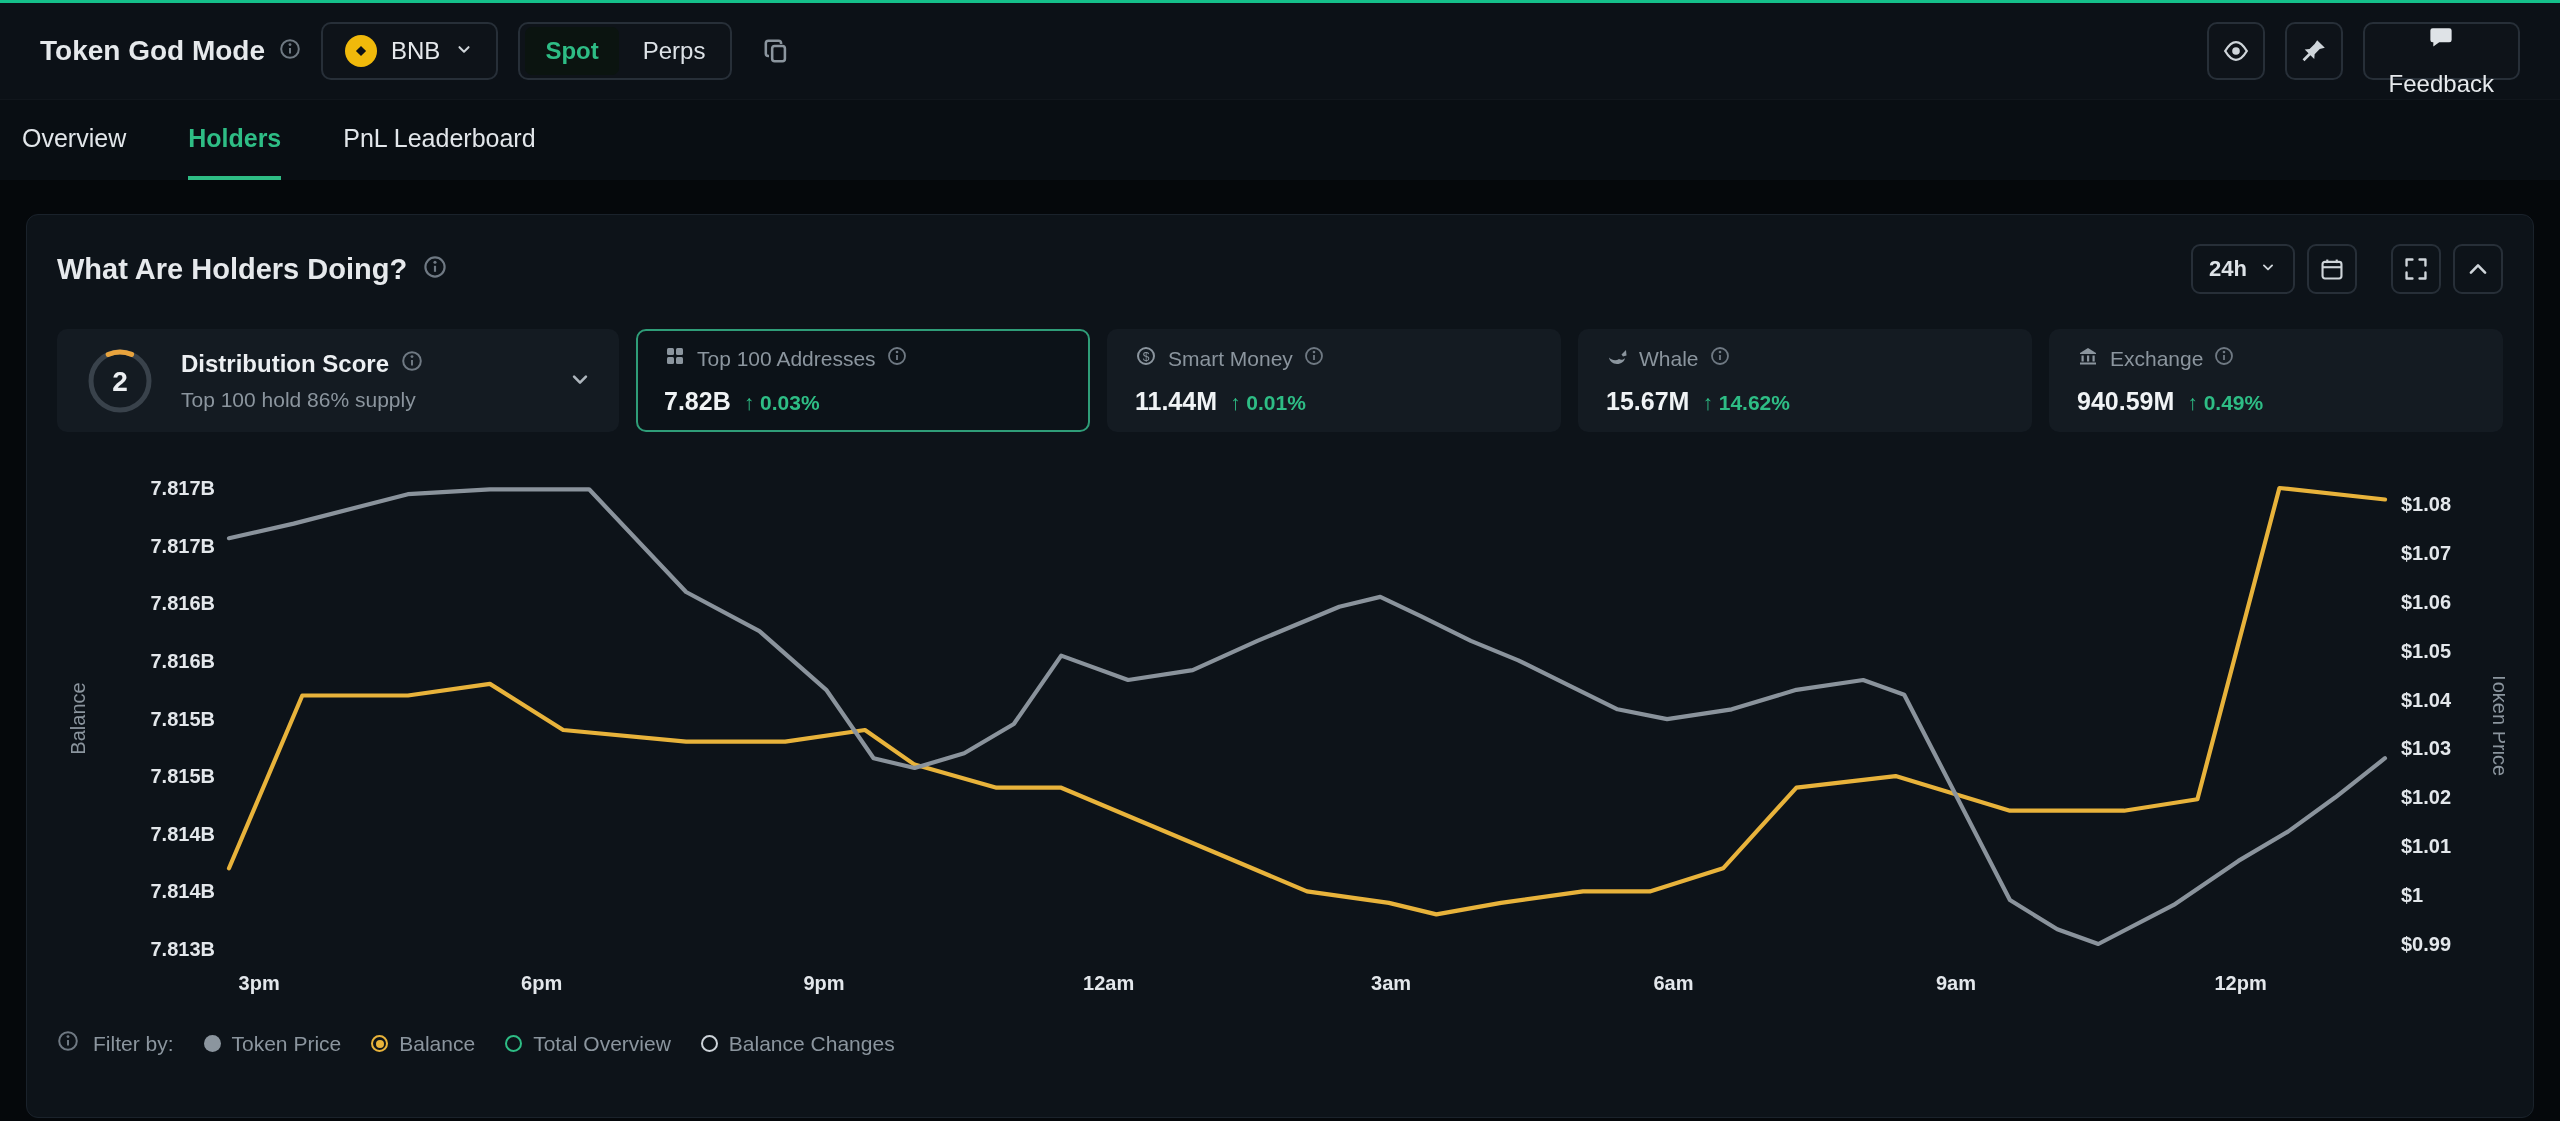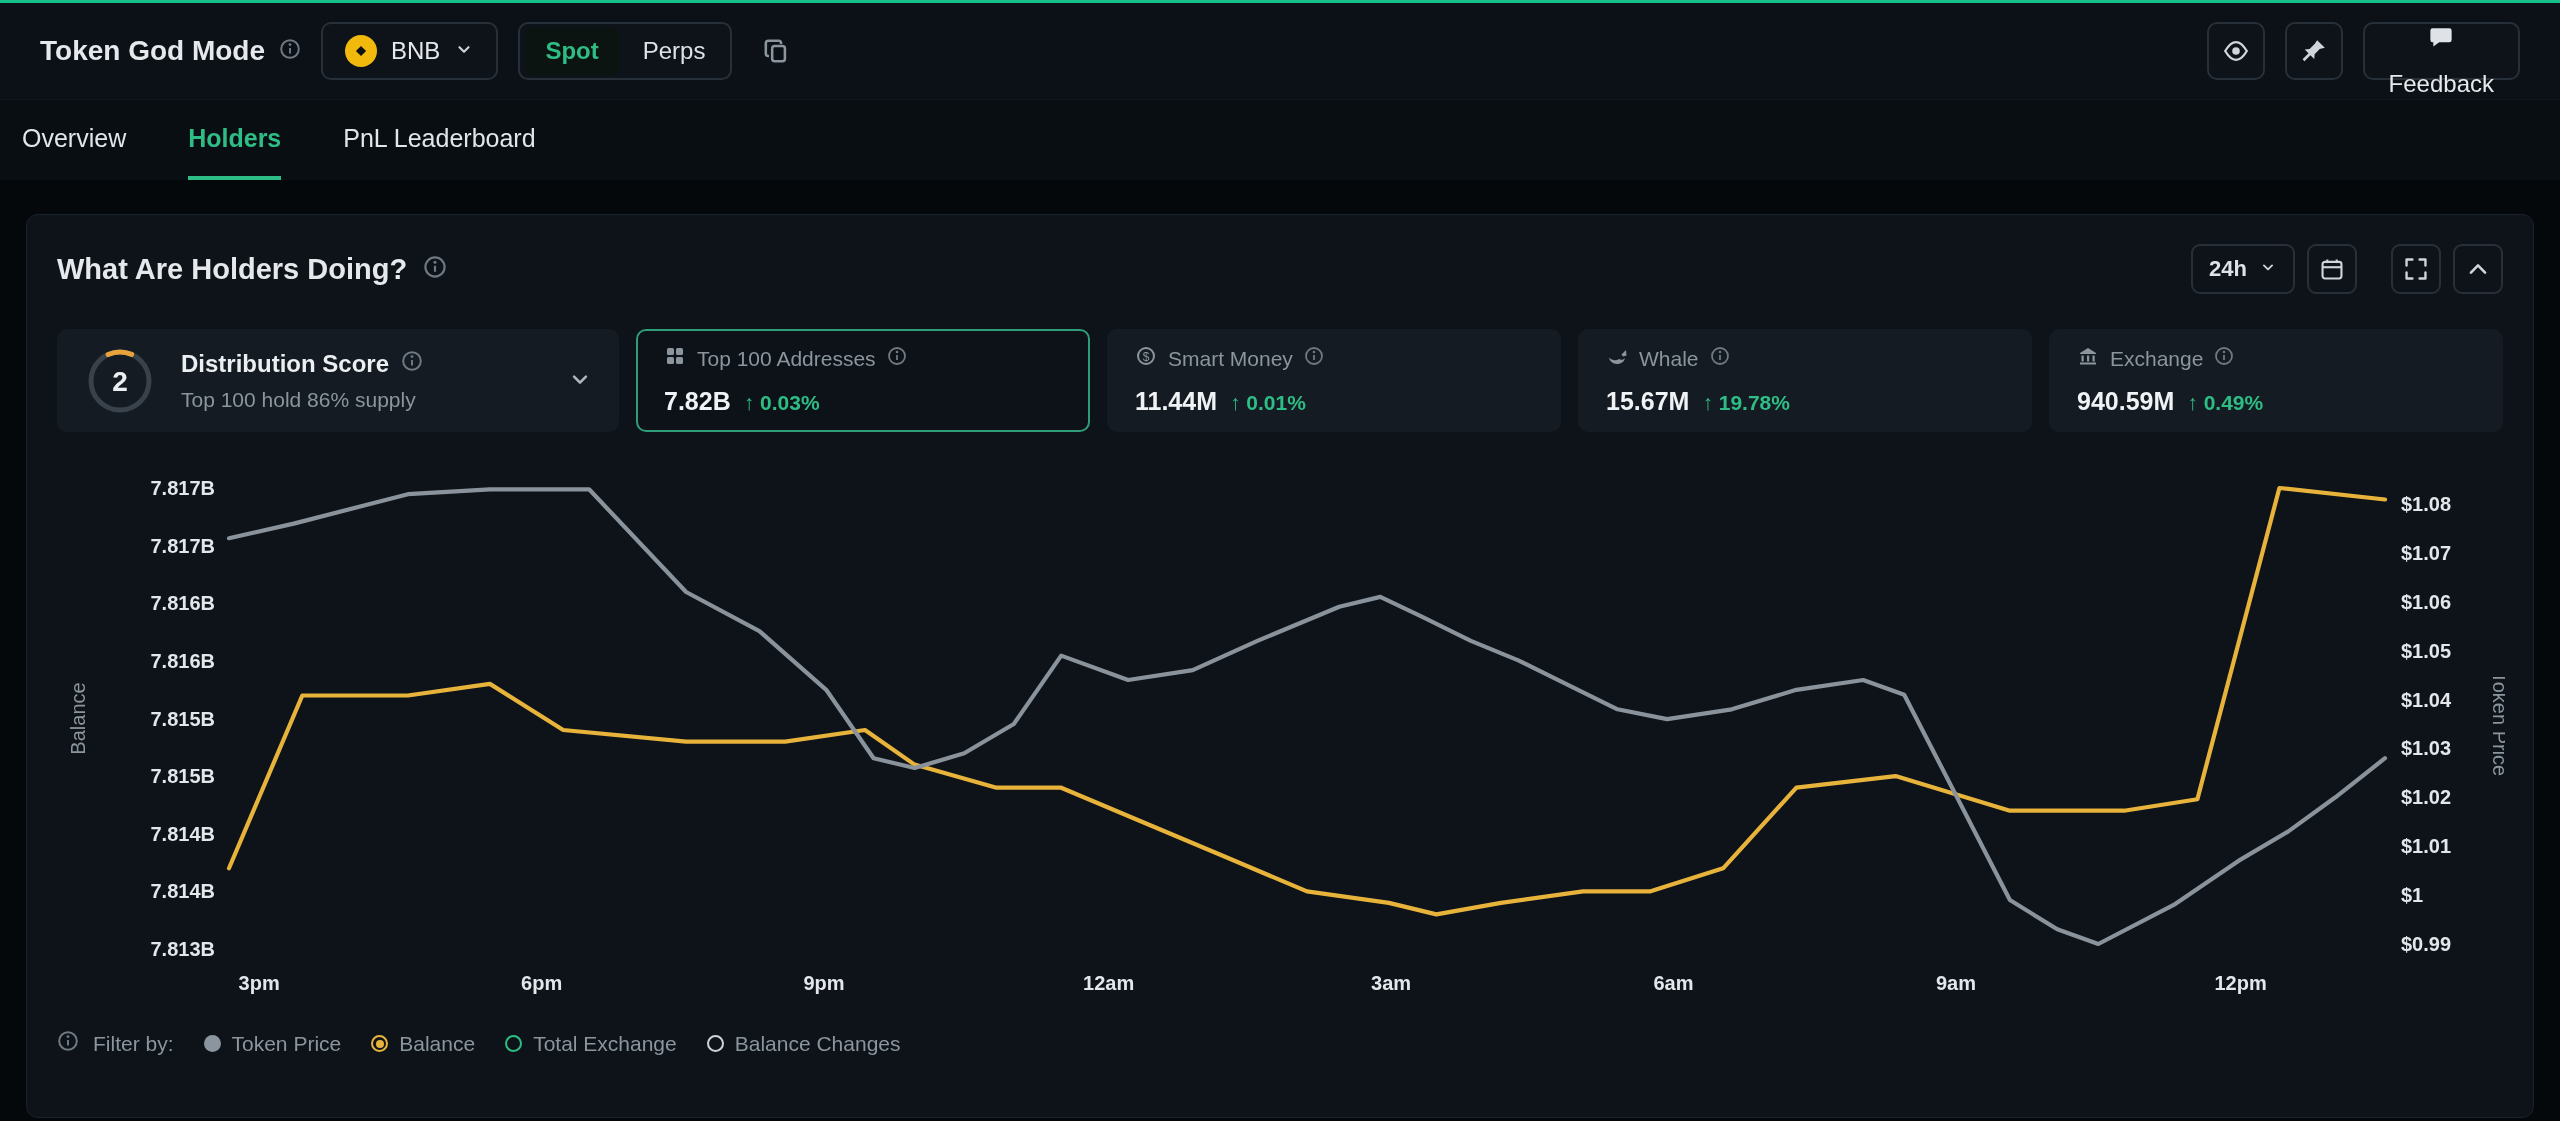--- a/index.html
+++ b/index.html
@@ -300,21 +300,21 @@
         <span class="ico">
           <svg width="20" height="20" viewBox="0 0 20 20">
               <circle cx="10" cy="10" r="8" fill="none" stroke="#6f7983" stroke-width="1.8"></circle>
               <line x1="10" y1="9" x2="10" y2="14" stroke="#6f7983" stroke-width="1.8"></line>
               <circle cx="10" cy="6" r="1.3" fill="#6f7983"></circle>
             </svg>
         </span>
       </div>
       <div class="m-value">
         <span class="m-num">15.67M</span>
-        <span class="m-change">↑ 19.78%</span>
+        <span class="m-change">↑ 14.62%</span>
       </div>
     </div>
 
     <div class="card metric">
       <div class="m-label">
         <span class="ico">
           <svg width="22" height="22" viewBox="0 0 22 22" fill="#8b959e">
               <path d="M3 8l8-5 8 5v1H3z"></path>
               <rect x="4.5" y="10.5" width="2.2" height="6"></rect>
               <rect x="10" y="10.5" width="2.2" height="6"></rect>
@@ -387,21 +387,21 @@
     <span class="leg-item">
       <span class="dot dot-solid-gray"></span>
       <span>Token Price</span>
     </span>
     <span class="leg-item">
       <span class="dot dot-radio-yellow"></span>
       <span>Balance</span>
     </span>
     <span class="leg-item">
       <span class="dot dot-hollow-green"></span>
-      <span>Total Exchange</span>
+      <span>Total Overview</span>
     </span>
     <span class="leg-item">
       <span class="dot dot-hollow-white"></span>
       <span>Balance Changes</span>
     </span>
   </div>
 
 </section>
 
 </body></html>

